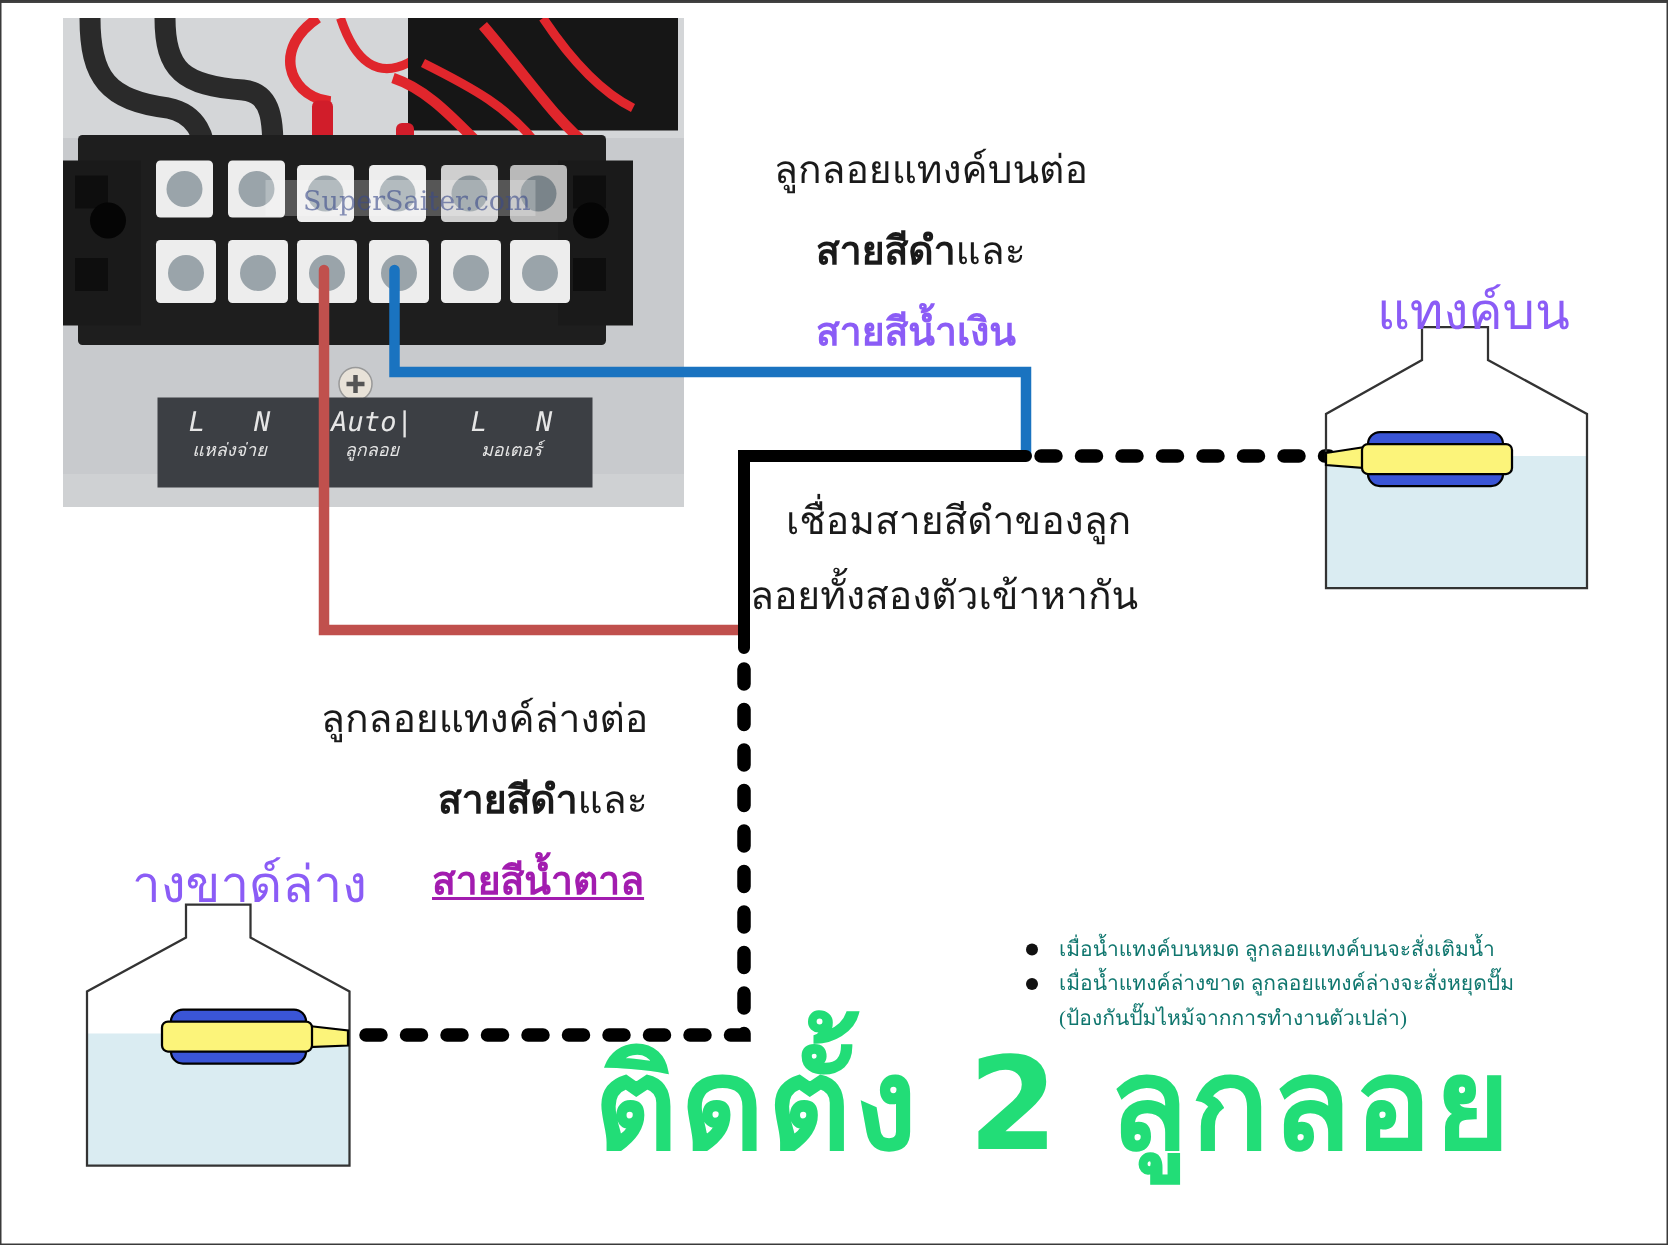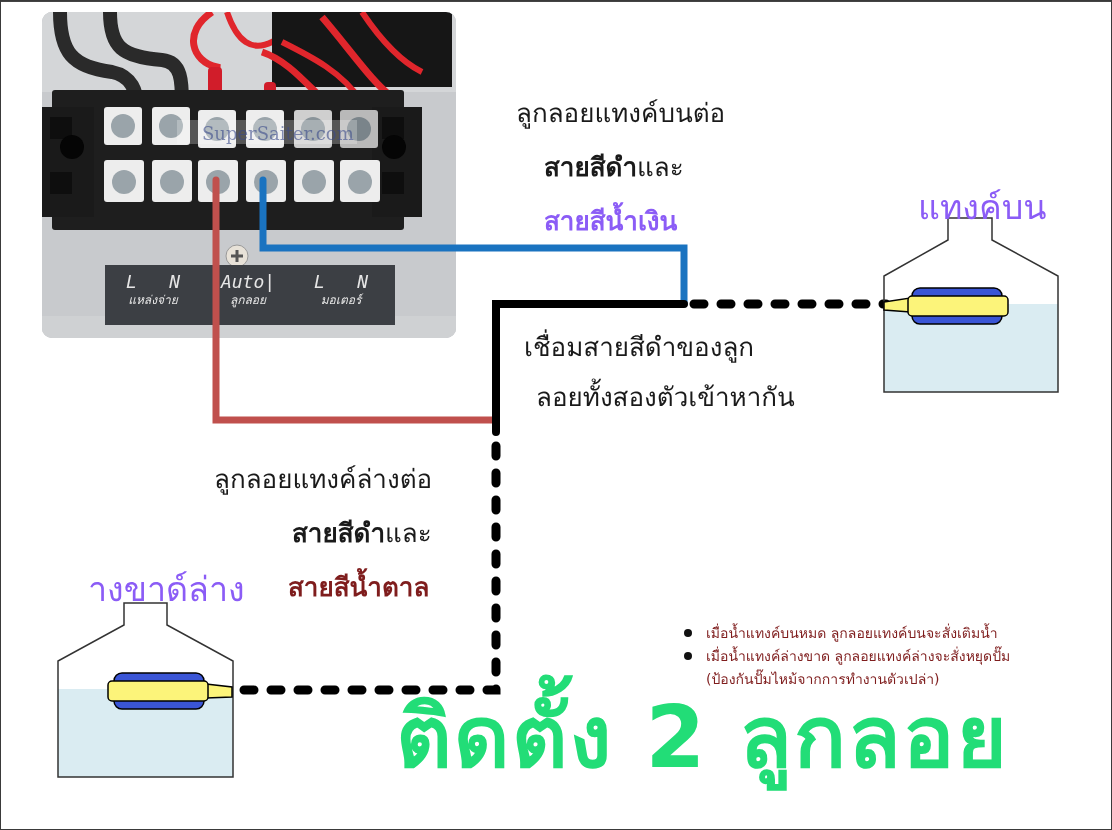--- a/index.html
+++ b/index.html
@@ -10,32 +10,32 @@
   .frame {
     position: absolute; left: 0; top: 0; width: 1110px; height: 828px;
     border: 1px solid #3a3a3a; box-sizing: border-box; width: 1112px; height: 830px;
   }
   .frame-top { position:absolute; left:0; top:0; width:1112px; height:2px; background:#444; }
   svg.diagram { position: absolute; left: 0; top: 0; }
   .txt { position: absolute; white-space: nowrap; color: #111; }
   .caption { font-size: 26px; font-weight: normal; color: #1a1a1a; }
   .bold { font-weight: bold; }
   .blue { color: #8b5cf6; font-weight: bold; }
-  .brown { color: #7f1d1d; font-weight: bold; }
+  .brown { color: #a21caf; font-weight: bold; text-decoration: underline; }
   .tank-label { font-size: 34px; color: #8b5cf6; }
-  .notes { position: absolute; left: 684px; top: 622px; font-size: 14px; color: #7f1d1d; line-height: 23px; }
+  .notes { position: absolute; left: 684px; top: 622px; font-size: 14px; color: #0f766e; line-height: 23px; font-family: Liberation Serif, serif; }
   .notes ul { margin: 0; padding: 0; list-style: none; }
   .notes li { position: relative; padding-left: 22px; }
   .notes li .dot { position: absolute; left: 0; top: 7px; width: 8px; height: 8px; border-radius: 50%; background: #111; }
   .notes .sub { padding-left: 22px; }
   .headline {
     position: absolute; left: 396px; top: 694px; font-size: 86px; font-weight: bold;
     color: #22dd77; letter-spacing: 2px; line-height: 1;
   }
-  .photo { position: absolute; left: 42px; top: 12px; width: 414px; height: 326px; overflow: hidden; background: #c9cbce; border-radius: 10px; }
+  .photo { position: absolute; left: 42px; top: 12px; width: 414px; height: 326px; overflow: hidden; background: #c9cbce; }
   .label-plate {
     position: absolute; left: 63px; top: 253px; width: 290px; height: 60px; background: #3c3f44;
     color: #e6e6e6; font-family: "DejaVu Sans Mono", monospace;
   }
   .plate-item { position: absolute; text-align: center; font-style: italic; }
   .plate-top { font-size: 18px; line-height: 22px; }
   .plate-bot { font-size: 12px; line-height: 14px; }
 </style>
 </head>
 <body>
@@ -160,21 +160,21 @@
 
 <div class="txt caption" style="left:516px;top:92px;">ลูกลอยแทงค์บนต่อ</div>
 <div class="txt caption" style="left:544px;top:146px;">
   <span class="bold">สายสีดำ</span><span>และ</span>
 </div>
 <div class="txt caption blue" style="left:544px;top:200px;">สายสีน้ำเงิน</div>
 
 <div class="txt tank-label" style="left:918px;top:180px;">แทงค์บน</div>
 
 <div class="txt caption" style="left:524px;top:326px;">เชื่อมสายสีดำของลูก</div>
-<div class="txt caption" style="left:536px;top:376px;">ลอยทั้งสองตัวเข้าหากัน</div>
+<div class="txt caption" style="left:500px;top:376px;">ลอยทั้งสองตัวเข้าหากัน</div>
 
 <div class="txt caption" style="left:214px;top:458px;">ลูกลอยแทงค์ล่างต่อ</div>
 <div class="txt caption" style="left:292px;top:512px;">
   <span class="bold">สายสีดำ</span><span>และ</span>
 </div>
 <div class="txt caption brown" style="left:288px;top:566px;">สายสีน้ำตาล</div>
 
 <div class="txt tank-label" style="left:88px;top:562px;">างขาด์ล่าง</div>
 
 <div class="notes">

